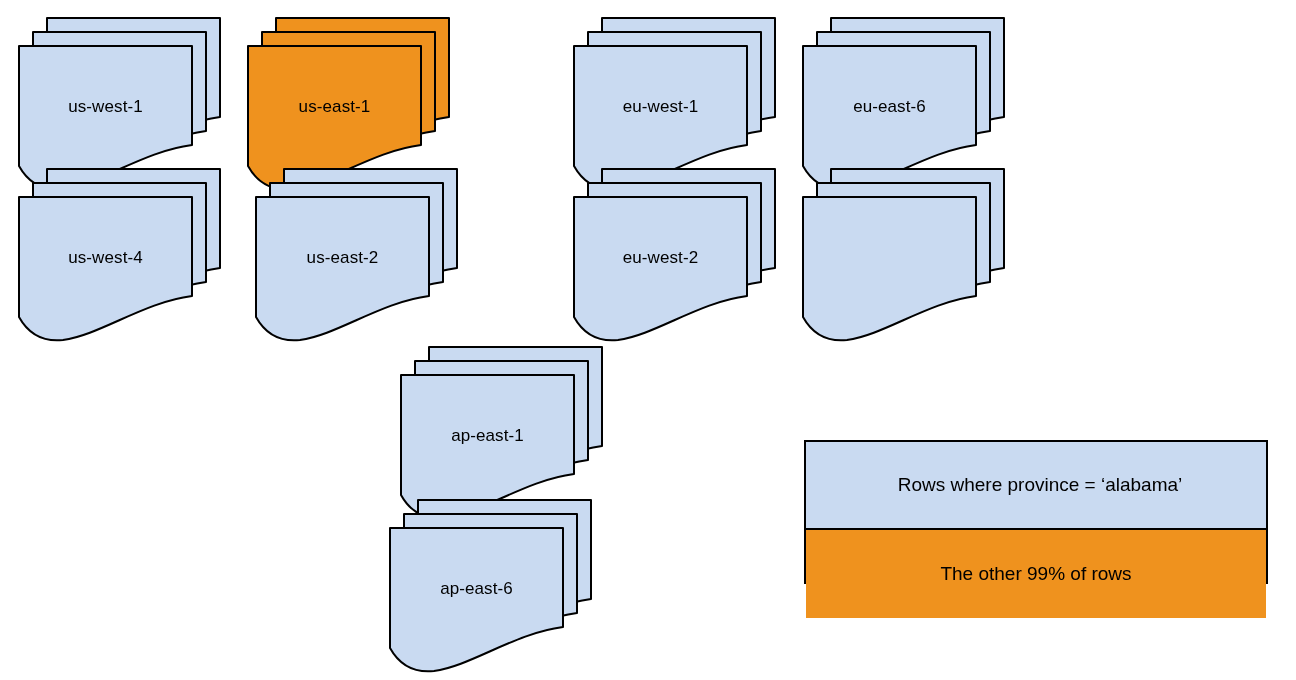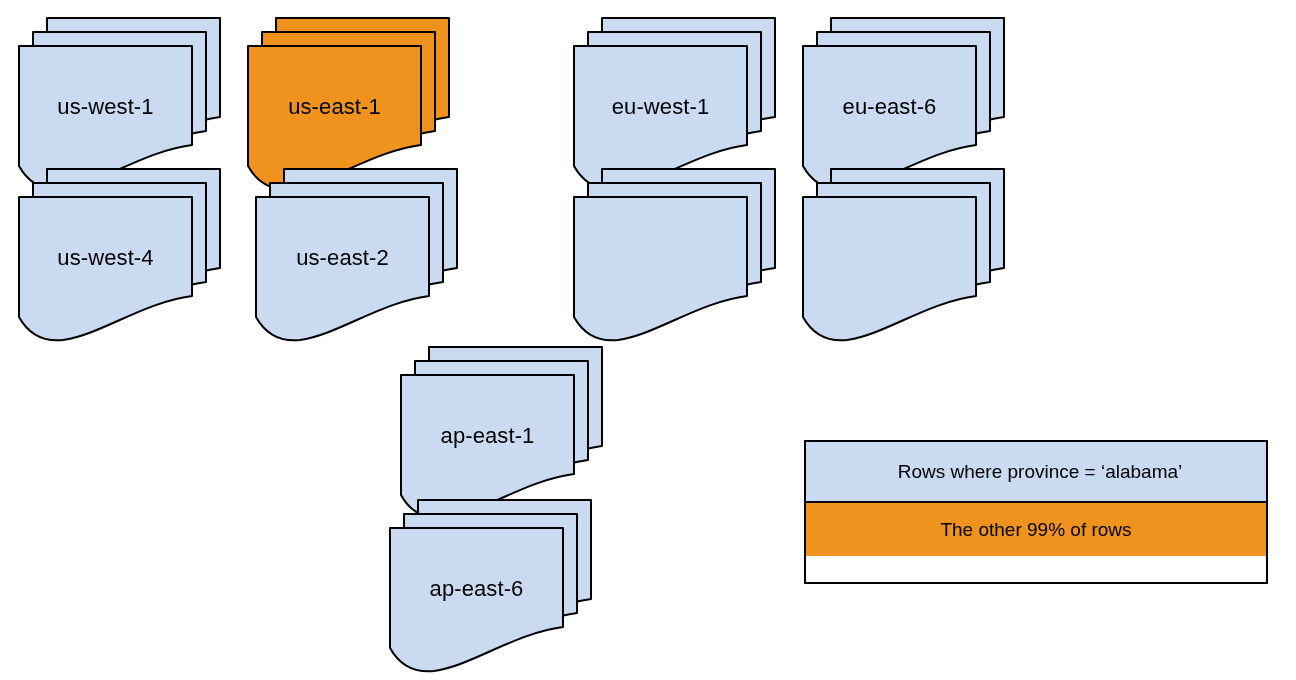--- a/index.html
+++ b/index.html
@@ -35,21 +35,21 @@
   }
   .stack-label {
     position: absolute;
     left: 0;
     top: 0;
     width: 173px;
     height: 122px;
     display: flex;
     align-items: center;
     justify-content: center;
-    font-size: 22px;
+    font-size: 17px;
     color: #000000;
     letter-spacing: 0.1px;
     white-space: nowrap;
     pointer-events: none;
   }
   
   .stack-label {
     transform: translate(0px, 28px);
   }
 
@@ -62,27 +62,27 @@
     box-sizing: border-box;
     display: flex;
     align-items: center;
     justify-content: center;
     font-size: 19px;
     color: #000000;
     white-space: nowrap;
   }
   .legend-row.blue {
     background: #c9daf1;
-    height: 61px;
+    height: 88px;
     border-bottom: 2px solid #000000;
     padding-left: 8px;
   }
   .legend-row.orange {
     background: #ef921e;
-    height: 53px;
+    height: 88px;
   }
 </style>
 </head>
 <body>
 
 <div id="canvas">
   <div id="stacks-layer">
       <div class="stack" style="left: 19px; top: 18px;">
         <svg viewBox="0 0 205 155" width="205" height="155">
           <path d="M 28 0 L 201 0 L 201 99 C 153 105 109 138 72 143 C 53 145 38 138 28 120 Z" fill="#c9daf1" stroke="#000000" stroke-width="2" stroke-linejoin="round"></path>
@@ -130,20 +130,21 @@
           <path d="M 0 28 L 173 28 L 173 127 C 125 133 81 166 44 171 C 25 173 10 166 0 148 Z" fill="#c9daf1" stroke="#000000" stroke-width="2" stroke-linejoin="round"></path>
         </svg>
         <div class="stack-label">us-east-2</div>
       </div>
       <div class="stack" style="left: 574px; top: 169px;">
         <svg viewBox="0 0 205 155" width="205" height="155">
           <path d="M 28 0 L 201 0 L 201 99 C 153 105 109 138 72 143 C 53 145 38 138 28 120 Z" fill="#c9daf1" stroke="#000000" stroke-width="2" stroke-linejoin="round"></path>
           <path d="M 14 14 L 187 14 L 187 113 C 139 119 95 152 58 157 C 39 159 24 152 14 134 Z" fill="#c9daf1" stroke="#000000" stroke-width="2" stroke-linejoin="round"></path>
           <path d="M 0 28 L 173 28 L 173 127 C 125 133 81 166 44 171 C 25 173 10 166 0 148 Z" fill="#c9daf1" stroke="#000000" stroke-width="2" stroke-linejoin="round"></path>
         </svg>
+        <div class="stack-label">eu-west-2</div>
       </div>
       <div class="stack" style="left: 803px; top: 169px;">
         <svg viewBox="0 0 205 155" width="205" height="155">
           <path d="M 28 0 L 201 0 L 201 99 C 153 105 109 138 72 143 C 53 145 38 138 28 120 Z" fill="#c9daf1" stroke="#000000" stroke-width="2" stroke-linejoin="round"></path>
           <path d="M 14 14 L 187 14 L 187 113 C 139 119 95 152 58 157 C 39 159 24 152 14 134 Z" fill="#c9daf1" stroke="#000000" stroke-width="2" stroke-linejoin="round"></path>
           <path d="M 0 28 L 173 28 L 173 127 C 125 133 81 166 44 171 C 25 173 10 166 0 148 Z" fill="#c9daf1" stroke="#000000" stroke-width="2" stroke-linejoin="round"></path>
         </svg>
       </div>
       <div class="stack" style="left: 401px; top: 347px;">
         <svg viewBox="0 0 205 155" width="205" height="155">

